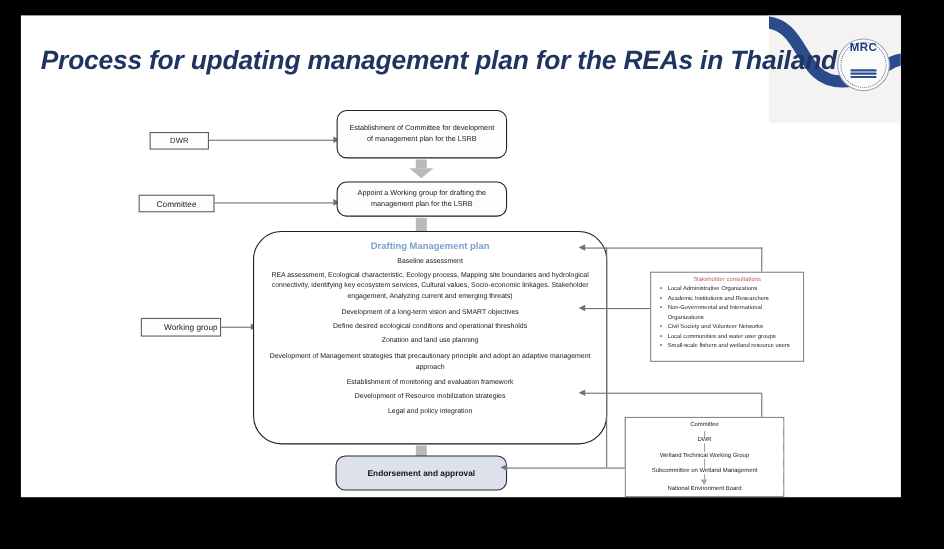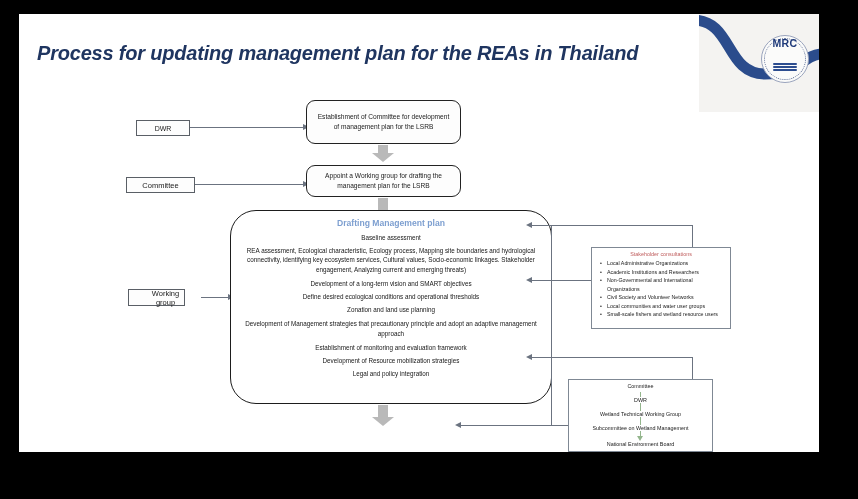--- a/index.html
+++ b/index.html
@@ -13,21 +13,21 @@
   .logo-wrap{position:absolute;right:10px;top:21px;width:48px;height:48px;}
   .logo-ring{position:absolute;left:0;top:0;width:48px;height:48px;border-radius:50%;
      background:#fbfbfa;border:1px solid #9aa4bd;box-sizing:border-box;}
   .logo-ring2{position:absolute;left:3px;top:3px;width:42px;height:42px;border-radius:50%;
      border:1px dotted #5d6e96;box-sizing:border-box;}
   .logo-txt{position:absolute;left:0;top:2px;width:48px;text-align:center;
      font-size:10.5px;font-weight:bold;color:#1f3a7a;letter-spacing:.4px;}
   .logo-waves{position:absolute;left:12px;top:28px;width:24px;height:11px;}
   .logo-waves i{display:block;height:1.5px;background:#2d4d8f;margin-bottom:1.6px;border-radius:2px;}
 
-  .title{position:absolute;left:18px;top:28px;font-size:20px;font-weight:bold;font-style:italic;
+  .title{position:absolute;left:18px;top:28px;font-size:24px;font-weight:bold;font-style:italic;
      color:#1f3560;letter-spacing:-.2px;white-space:nowrap;}
 
   
   .node{position:absolute;box-sizing:border-box;background:#fdfdfd;border:1px solid #5a5f66;
      display:flex;align-items:center;justify-content:center;text-align:center;color:#1b1b1b;}
   .rnd{border-radius:9px;border:1.5px solid #222;}
   .line{position:absolute;background:#6b7380;}
   .hline{height:1.4px;}
   .vline{width:1.4px;}
   .arrowL{position:absolute;width:0;height:0;border-top:3.5px solid transparent;
@@ -72,21 +72,21 @@
     </div>
     <div class="line hline" style="left:171px;top:113px;width:115px;"></div>
     <div class="arrowR" style="left:284px;top:110px;"></div>
 
     <div class="node" style="left:107px;top:163px;width:69px;height:16px;font-size:7.5px;">
       <span>Committee</span>
     </div>
     <div class="line hline" style="left:176px;top:170px;width:110px;"></div>
     <div class="arrowR" style="left:284px;top:167px;"></div>
 
-    <div class="node" style="left:109px;top:275px;width:57px;height:17px;font-size:7.5px;padding-left:18px;">
+    <div class="node" style="left:109px;top:275px;width:73px;height:17px;font-size:7.5px;padding-left:18px;">
       <span>Working group</span>
     </div>
     <div class="line hline" style="left:182px;top:283px;width:29px;"></div>
     <div class="arrowR" style="left:209px;top:280px;"></div>
 
     <div class="node rnd" style="left:287px;top:86px;width:155px;height:44px;font-size:6.6px;line-height:1.55;padding:0 8px;">
       <span>Establishment of Committee for development of management plan for the LSRB</span>
     </div>
 
     <div class="blockarrow" style="left:353px;top:131px;">
@@ -115,20 +115,25 @@
       <div style="text-align:center;font-size:6.3px;color:#171717;margin-bottom:6px;">Establishment of monitoring and evaluation framework</div>
       <div style="text-align:center;font-size:6.3px;color:#171717;margin-bottom:6px;">Development of Resource mobilization strategies</div>
       <div style="text-align:center;font-size:6.3px;color:#171717;">Legal and policy integration</div>
     </div>
 
     <div class="blockarrow" style="left:353px;top:391px;">
       <div class="shaft" style="height:12px;"></div>
         <div class="head"></div>
     </div>
 
+    <div style="position:absolute;left:286px;top:400px;width:156px;height:32px;box-sizing:border-box;
+                border:1.5px solid #2a2a2a;border-radius:9px;background:#dde1ec;
+                display:flex;align-items:center;justify-content:center;font-size:7.6px;font-weight:bold;color:#141414;">
+      <span>Endorsement and approval</span>
+    </div>
 
     <div class="line vline" style="left:532px;top:211px;height:200px;"></div>
 
     <div class="line hline" style="left:512px;top:211px;width:162px;"></div>
     <div class="arrowL" style="left:507px;top:208px;"></div>
     <div class="line vline" style="left:673px;top:211px;height:22px;"></div>
 
     <div class="line hline" style="left:512px;top:266px;width:60px;"></div>
     <div class="arrowL" style="left:507px;top:263px;"></div>
 

